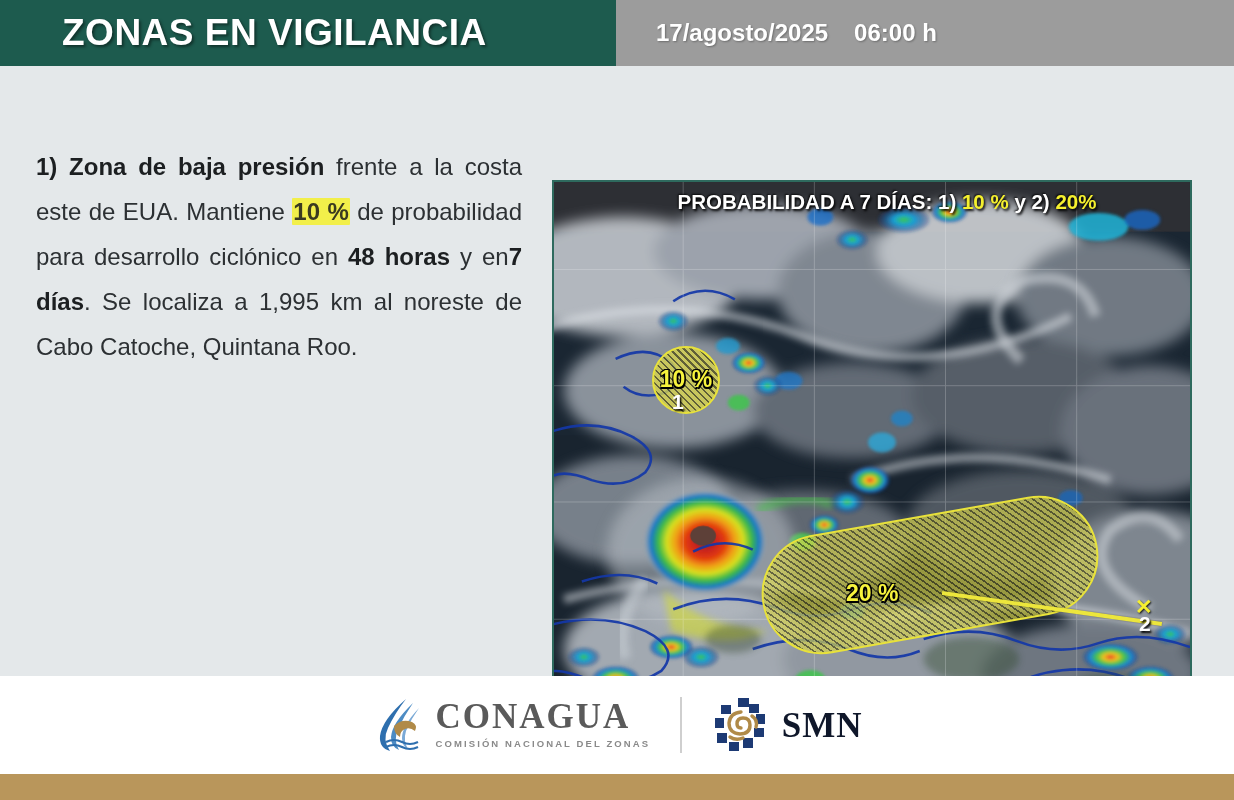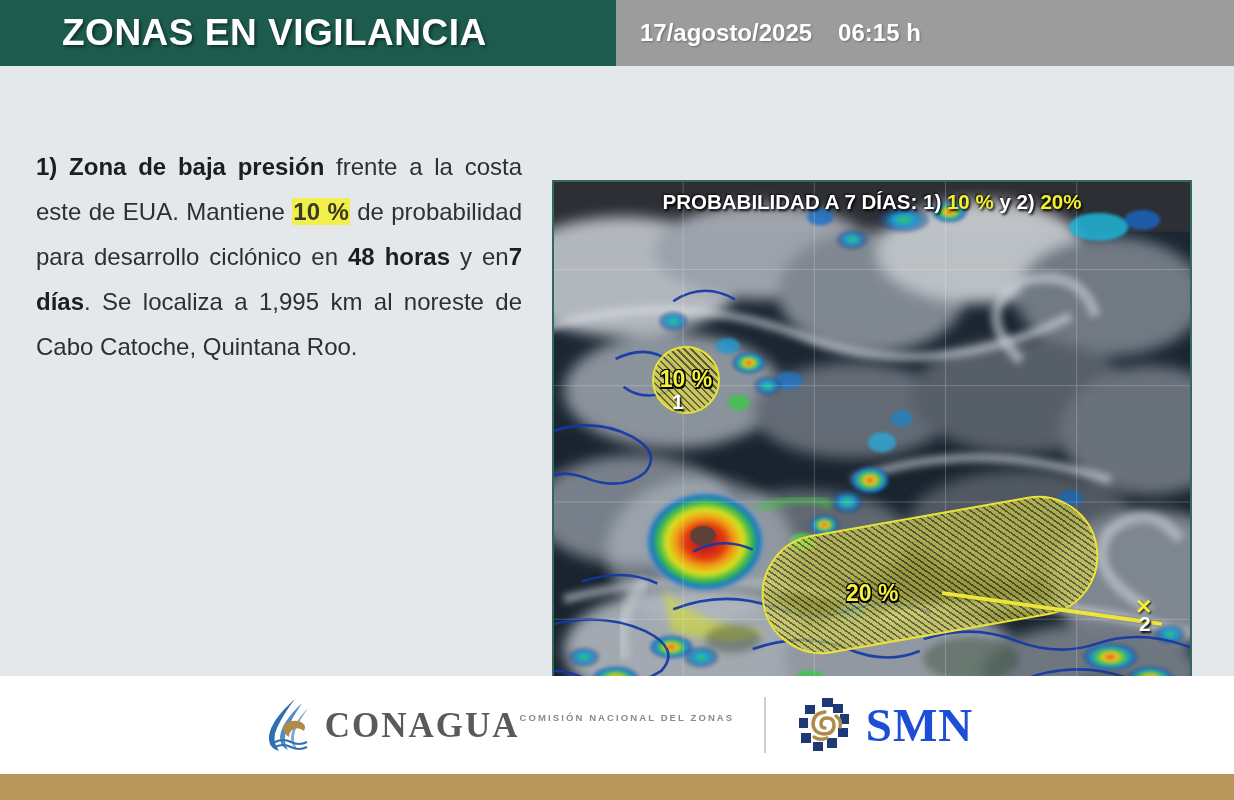--- a/index.html
+++ b/index.html
@@ -37,21 +37,21 @@
     letter-spacing: 0.5px;
     text-shadow: 2px 2px 3px rgba(0,0,0,0.45);
     white-space: nowrap;
   }
   .header-meta-band {
     flex: 1;
     height: 66px;
     background: #9c9c9c;
     display: flex;
     align-items: center;
-    padding-left: 24px;
+    padding-left: 40px;
     gap: 26px;
   }
   .header-meta-band span {
     color: #ffffff;
     font-size: 24px;
     font-weight: bold;
     white-space: nowrap;
     text-shadow: 1px 1px 2px rgba(0,0,0,0.3);
   }
 
@@ -94,21 +94,21 @@
     width: 640px;
     height: 534px;
     border: 2px solid #2e6a5e;
     background: #10161f;
     overflow: hidden;
   }
   .sat-canvas { position: absolute; inset: 0; }
 
   .map-caption {
     position: absolute;
-    top: 8px; left: 0;
+    top: 8px; left: 15px;
     width: 100%;
     text-align: center;
     z-index: 40;
     font-size: 20.5px;
     font-weight: bold;
     color: #ffffff;
     text-shadow: 1.5px 1.5px 2.5px rgba(0,0,0,0.95),
                 -1px -1px 2px rgba(0,0,0,0.8);
     white-space: nowrap;
   }
@@ -213,21 +213,21 @@
     top: 676px; left: 0;
     width: 1234px;
     height: 98px;
     background: #ffffff;
     display: flex;
     align-items: center;
     justify-content: center;
     gap: 30px;
   }
   .logo-block { display: flex; align-items: center; gap: 12px; }
-  .logo-text-wrap { display: flex; }
+  .logo-text-wrap { display: flex; flex-direction: column; }
   .logo-main {
     font-family: "Liberation Serif", serif;
     font-size: 35px;
     font-weight: bold;
     color: #5a5a5a;
     letter-spacing: 2px;
     line-height: 1;
   }
   .logo-sub {
     font-size: 9.5px;
@@ -236,23 +236,23 @@
     letter-spacing: 2.1px;
     margin-top: 4px;
     line-height: 1.35;
   }
   .logo-divider {
     width: 1.5px; height: 56px;
     background: #cfcfcf;
   }
   .smn-main {
     font-family: "Liberation Serif", serif;
-    font-size: 47px;
-    font-weight: bold;
-    color: #1d4ed8;
+    font-size: 35px;
+    font-weight: bold;
+    color: #0f172a;
     letter-spacing: 1px;
     line-height: 1;
   }
 
   .bottom-bar {
     position: absolute;
     top: 774px; left: 0;
     width: 1234px;
     height: 26px;
     background: #b9965b;
@@ -260,21 +260,21 @@
 </style>
 </head>
 <body>
 
 <div class="header">
   <div class="header-title-band">
     <div class="header-title">ZONAS EN VIGILANCIA</div>
   </div>
   <div class="header-meta-band">
     <span>17/agosto/2025</span>
-    <span>06:15 h</span>
+    <span>06:00 h</span>
   </div>
 </div>
 
 <div class="body-panel">
 
   <div class="text-column">
 
     <p class="para">
       <b>1)</b>
       <b>Zona de baja presión</b>

